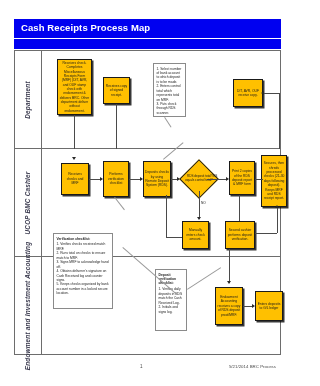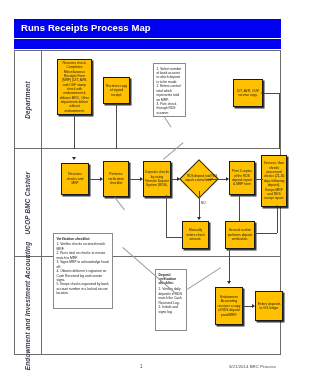--- a/index.html
+++ b/index.html
@@ -76,21 +76,21 @@
   .pg{position:absolute;left:140px;top:364px;font-size:4.6px;color:#4a4a4a;}
   .ft{position:absolute;right:22px;top:364px;font-size:4.4px;color:#4a4a4a;
       white-space:nowrap;}
 </style>
 </head>
 <body>
 
 <div class="page">
 
   <div class="titlebar">
-    <div class="t">Runs Receipts Process Map</div>
+    <div class="t">Cash Receipts Process Map</div>
   </div>
   <div class="subbar"></div>
 
   <div class="frame">
 
     <div class="lane l1">
       <div class="lanehdr">
         <span>Department</span>
       </div>
     </div>

